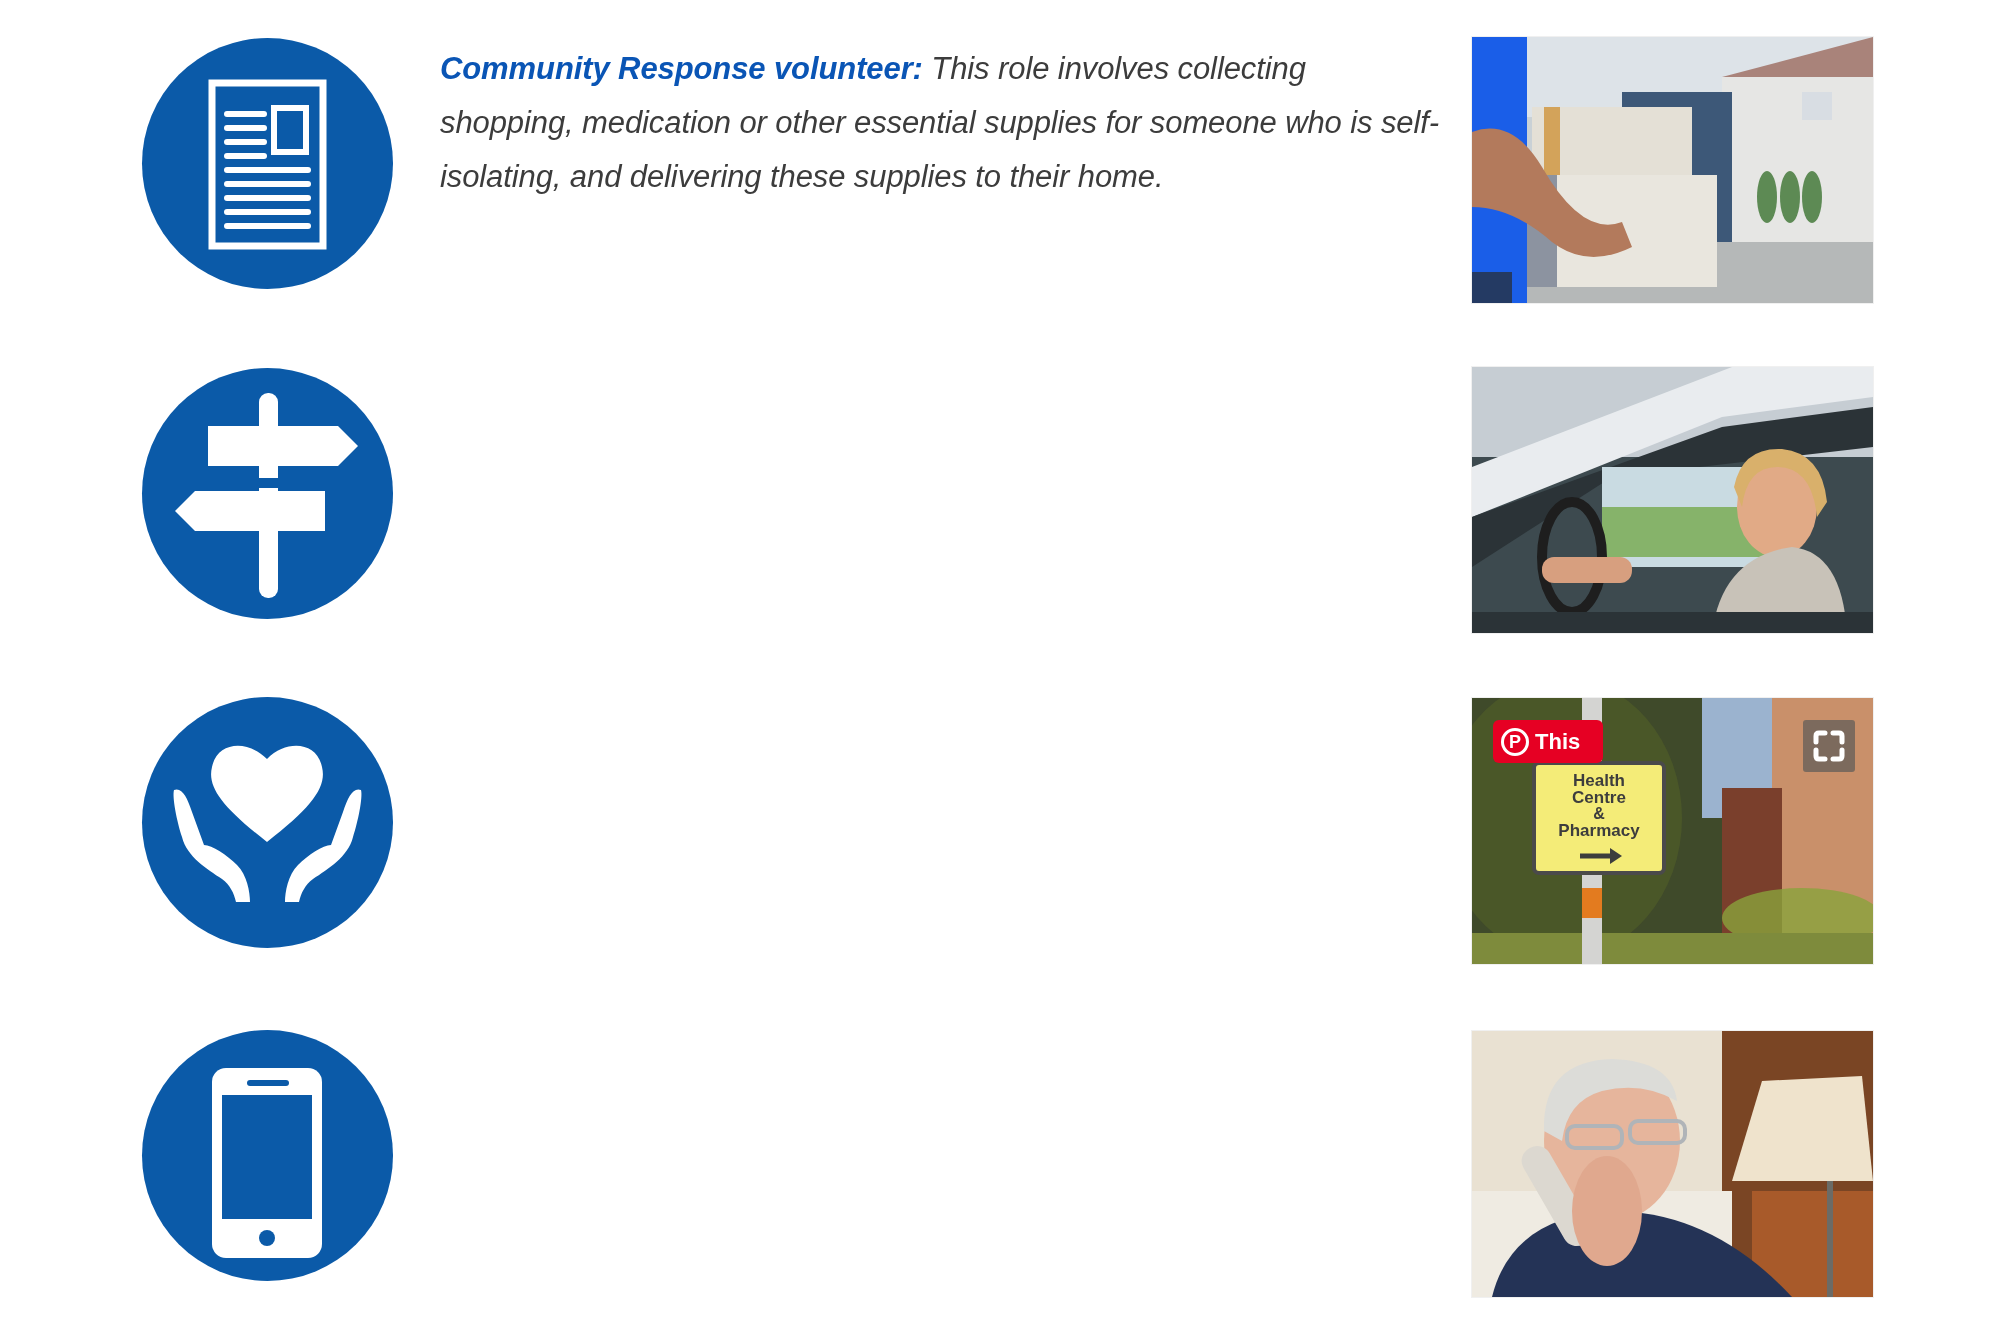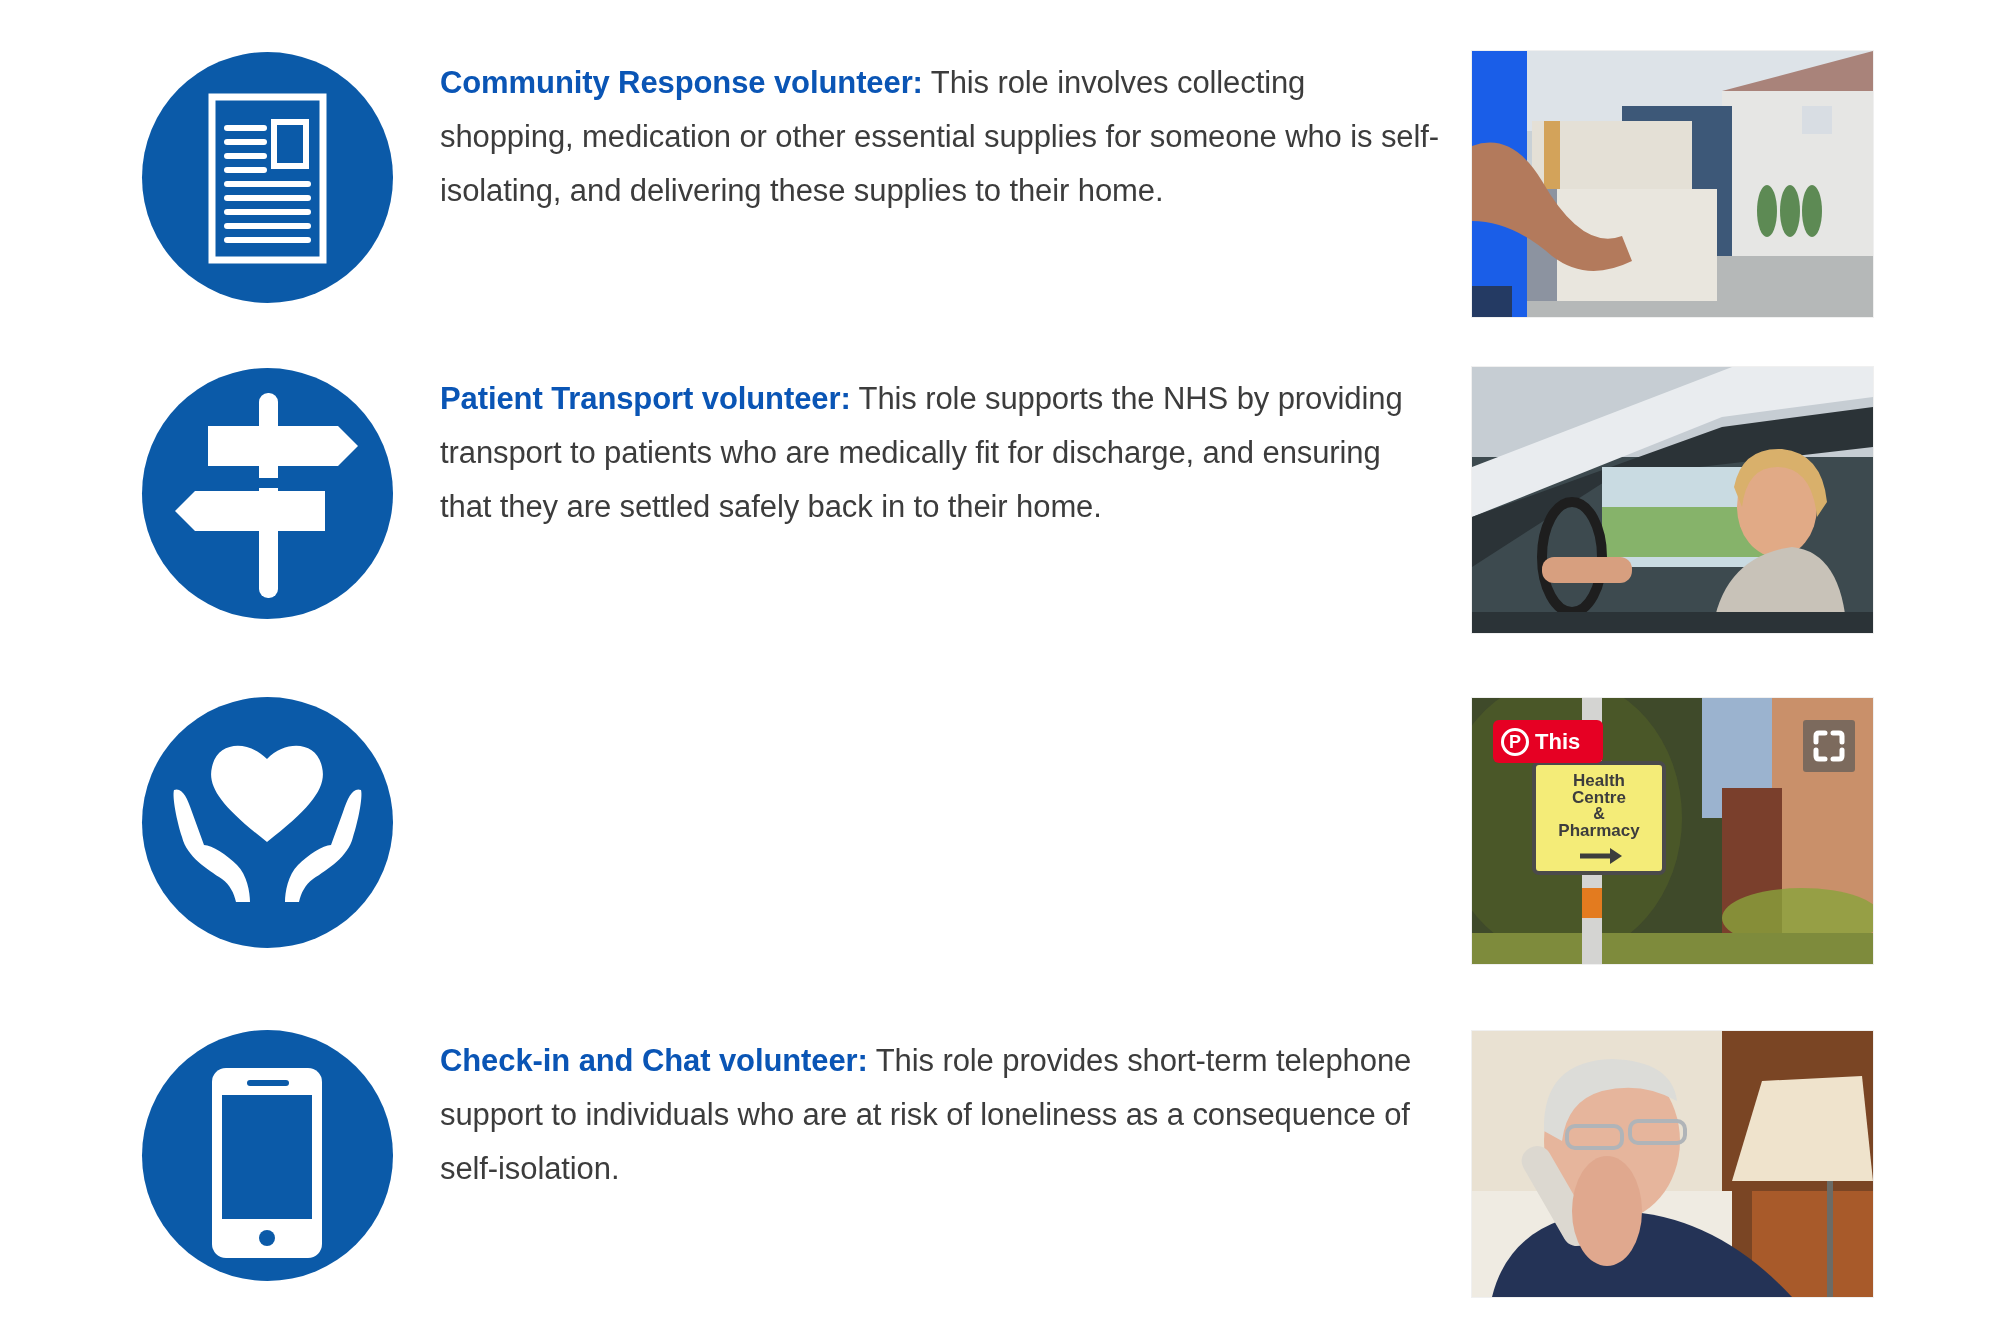--- a/index.html
+++ b/index.html
@@ -20,21 +20,21 @@
               font-size:22px; display:flex; align-items:center; gap:6px; padding-left:8px; box-sizing:border-box; }
   .pin-logo { width:28px; height:28px; border-radius:50%; border:3px solid #fff; box-sizing:border-box;
               display:flex; align-items:center; justify-content:center; font-size:18px; font-weight:bold; line-height:1; }
   .expand-btn { position:absolute; left:331px; top:22px; width:52px; height:52px; background:rgba(110,100,90,0.85);
                 border-radius:3px; }
   .expand-btn svg { width:52px; height:52px; }
 </style>
 </head>
 <body>
 
-<div class="row" style="top:52px;">
+<div class="row" style="top:38px;font-style:italic;">
   <div class="icon-circle">
     <svg viewBox="0 0 251 251">
       <rect x="70" y="45" width="111" height="163" fill="none" stroke="#fff" stroke-width="7"></rect>
       <rect x="79" y="54" width="93" height="145" fill="none" stroke="#fff" stroke-width="0"></rect>
       <g stroke="#fff" stroke-width="6" stroke-linecap="round">
         <line x1="85" y1="76" x2="122" y2="76"></line>
         <line x1="85" y1="90" x2="122" y2="90"></line>
         <line x1="85" y1="104" x2="122" y2="104"></line>
         <line x1="85" y1="118" x2="122" y2="118"></line>
         <line x1="85" y1="132" x2="166" y2="132"></line>
@@ -73,23 +73,20 @@
 </div>
 
 <div class="row" style="top:368px;">
   <div class="icon-circle">
     <svg viewBox="0 0 251 251">
       <rect x="117" y="25" width="19" height="205" rx="9" fill="#fff"></rect>
       <rect x="117" y="110" width="19" height="10" fill="#0b5aa8"></rect>
       <polygon points="66,58 196,58 216,78 196,98 66,98" fill="#fff"></polygon>
       <polygon points="183,123 53,123 33,143 53,163 183,163" fill="#fff"></polygon>
     </svg>
-  </div>
-  <div class="text">
-    <span class="role">Patient Transport volunteer:</span><span> This role supports the NHS by providing transport to patients who are medically fit for discharge, and ensuring that they are settled safely back in to their home.</span>
   </div>
   <div class="photo" style="top:-1px;">
     <svg viewBox="0 0 401 266" preserveAspectRatio="none">
       <rect width="401" height="266" fill="#3d4a4f"></rect>
       <rect x="0" y="0" width="401" height="90" fill="#c6cdd3"></rect>
       <polygon points="0,100 260,0 401,0 401,30 250,50 0,150" fill="#e9ecef"></polygon>
       <polygon points="0,150 250,60 401,40 401,80 140,110 0,200" fill="#2b3337"></polygon>
       <rect x="130" y="100" width="180" height="100" fill="#c9dbe2"></rect>
       <rect x="130" y="140" width="180" height="50" fill="#86b36a"></rect>
       <ellipse cx="305" cy="140" rx="40" ry="50" fill="#e1aa86"></ellipse>
@@ -148,23 +145,20 @@
 
 <div class="row" style="top:1030px;">
   <div class="icon-circle">
     <svg viewBox="0 0 251 251">
       <rect x="70" y="38" width="110" height="190" rx="14" fill="#fff"></rect>
       <rect x="80" y="65" width="90" height="124" fill="#0b5aa8"></rect>
       <rect x="105" y="50" width="42" height="6" rx="3" fill="#0b5aa8"></rect>
       <circle cx="125" cy="208" r="8" fill="#0b5aa8"></circle>
     </svg>
   </div>
-  <div class="text">
-    <span class="role">Check-in and Chat volunteer:</span><span> This role provides short-term telephone support to individuals who are at risk of loneliness as a consequence of self-isolation.</span>
-  </div>
   <div class="photo" style="top:1px;">
     <svg viewBox="0 0 401 266" preserveAspectRatio="none">
       <rect width="401" height="266" fill="#e9e1d2"></rect>
       <rect x="250" y="0" width="151" height="266" fill="#7a4524"></rect>
       <rect x="280" y="160" width="121" height="106" fill="#a85a2a"></rect>
       <polygon points="290,50 390,45 401,150 260,150" fill="#efe3cc"></polygon>
       <rect x="355" y="150" width="6" height="116" fill="#6b6b66"></rect>
       <rect x="0" y="160" width="260" height="106" fill="#efebe2"></rect>
       <path d="M20,266 Q40,185 140,180 Q240,180 320,266 Z" fill="#243356"></path>
       <ellipse cx="140" cy="110" rx="68" ry="80" fill="#e6b59c"></ellipse>

